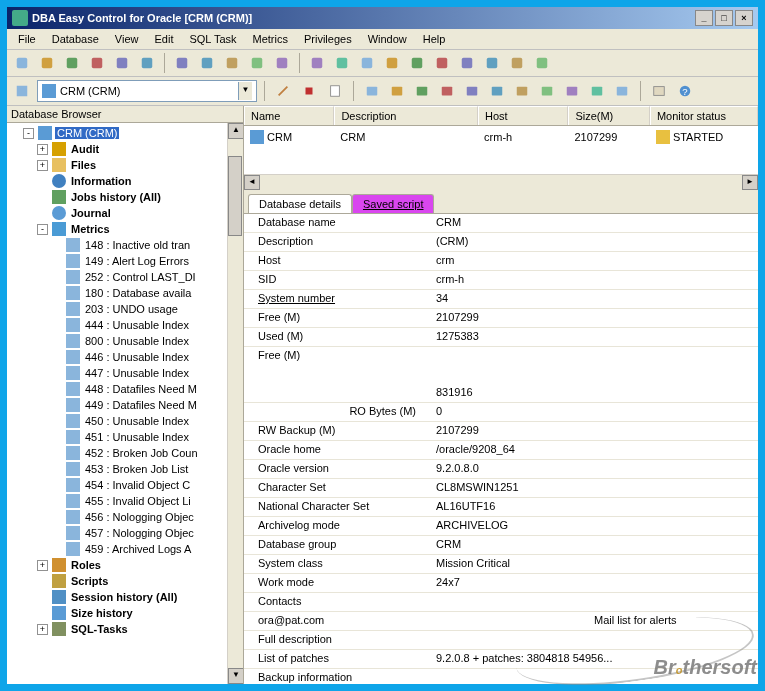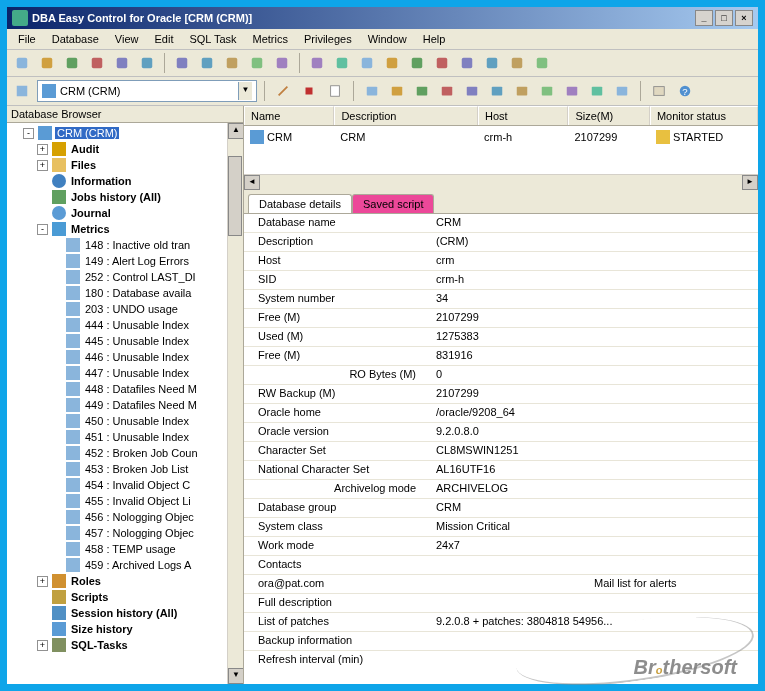--- a/index.html
+++ b/index.html
@@ -57,27 +57,27 @@
 .grid-row .cell { padding: 2px 6px; display: flex; align-items: center; gap: 3px; }
 .gic { width: 14px; height: 14px; }
 .gic-db { background: #5a9bd5; }
 .gic-start { background: #e8c040; }
 .hscroll { height: 16px; background: #ece9d8; border-top: 1px solid #d4d0c8; display: flex; }
 .hscroll .arr { width: 16px; background: #d4d0c8; border: 1px solid #888; text-align: center; line-height: 12px; font-size: 8px; }
 .hscroll .track { flex: 1; }
 .tabs { display: flex; background: #ece9d8; padding-left: 4px; padding-top: 4px; }
 .tab { padding: 3px 10px; background: #ece9d8; border: 1px solid #aca899; border-bottom: none; margin-right: 0; border-radius: 3px 3px 0 0; }
 .tab.active { background: #fff; position: relative; z-index: 1; }
-.tab.inactive { background: #ec4899; }
+.tab.inactive { background: #d946ef; text-decoration: underline; }
 .detail { flex: 1; overflow: auto; border-top: 1px solid #aca899; background: #fff; position: relative; }
 .detail-hdr { display: flex; background: #ece9d8; border-bottom: 1px solid #aca899; position: sticky; top: 0; }
 .detail-hdr .dcol { padding: 3px 6px; border-right: 1px solid #d4d0c8; border-top: 1px solid #fff; }
 .drow { display: flex; border-bottom: 1px solid #e8e5d8; }
 .drow .dc { padding: 2px 6px 2px 14px; min-height: 18px; }
-.watermark { position: absolute; bottom: 12px; right: 28px; font-size: 20px; font-style: italic; font-weight: bold; color: #7a7a7a; opacity: 0.85; pointer-events: none; }
+.watermark { position: absolute; bottom: 12px; right: 8px; font-size: 20px; font-style: italic; font-weight: bold; color: #7a7a7a; opacity: 0.85; pointer-events: none; }
 .swoosh { position: absolute; bottom: 10px; right: 10px; width: 240px; height: 60px; border: 2px solid rgba(140,140,140,0.5); border-radius: 50%; border-left: none; border-top: none; transform: rotate(-8deg); pointer-events: none; }
 svg { width: 14px; height: 14px; }
 </style>
 </head>
 <body>
 
 <div class="window">
   <div class="titlebar">
     <span class="icon"></span>
     <span>DBA Easy Control for Oracle [CRM (CRM)]</span>
@@ -373,21 +373,21 @@
             <span class="lbl">203 : UNDO usage</span>
           </div>
           <div class="tn ind3">
             <span class="noexp"></span>
             <span class="ic ic-metric"></span>
             <span class="lbl">444 : Unusable Index</span>
           </div>
           <div class="tn ind3">
             <span class="noexp"></span>
             <span class="ic ic-metric"></span>
-            <span class="lbl">445 : Unusable Index</span>
+            <span class="lbl">800 : Unusable Index</span>
           </div>
           <div class="tn ind3">
             <span class="noexp"></span>
             <span class="ic ic-metric"></span>
             <span class="lbl">446 : Unusable Index</span>
           </div>
           <div class="tn ind3">
             <span class="noexp"></span>
             <span class="ic ic-metric"></span>
             <span class="lbl">447 : Unusable Index</span>
@@ -434,25 +434,20 @@
           </div>
           <div class="tn ind3">
             <span class="noexp"></span>
             <span class="ic ic-metric"></span>
             <span class="lbl">456 : Nologging Objec</span>
           </div>
           <div class="tn ind3">
             <span class="noexp"></span>
             <span class="ic ic-metric"></span>
             <span class="lbl">457 : Nologging Objec</span>
-          </div>
-          <div class="tn ind3">
-            <span class="noexp"></span>
-            <span class="ic ic-metric"></span>
-            <span class="lbl">458 : TEMP usage</span>
           </div>
           <div class="tn ind3">
             <span class="noexp"></span>
             <span class="ic ic-metric"></span>
             <span class="lbl">459 : Archived Logs A</span>
           </div>
           <div class="tn ind2 bold">
             <span class="exp">+</span>
             <span class="ic ic-roles"></span>
             <span class="lbl">Roles</span>
@@ -530,34 +525,34 @@
             </div>
             <div class="drow">
               <div class="dc" style="width: 180px;">Host</div>
               <div class="dc" style="width: 340px;">crm</div>
             </div>
             <div class="drow">
               <div class="dc" style="width: 180px;">SID</div>
               <div class="dc" style="width: 340px;">crm-h</div>
             </div>
             <div class="drow">
-              <div class="dc" style="width: 180px;">System number</div>
+              <div class="dc" style="width: 180px; text-decoration: underline;">System number</div>
               <div class="dc" style="width: 340px;">34</div>
             </div>
             <div class="drow">
               <div class="dc" style="width: 180px;">Free (M)</div>
               <div class="dc" style="width: 340px;">2107299</div>
             </div>
             <div class="drow">
               <div class="dc" style="width: 180px;">Used (M)</div>
               <div class="dc" style="width: 340px;">1275383</div>
             </div>
             <div class="drow">
               <div class="dc" style="width: 180px;">Free (M)</div>
-              <div class="dc" style="width: 340px;">831916</div>
+              <div class="dc" style="width: 340px; margin-top: 37px;">831916</div>
             </div>
             <div class="drow">
               <div class="dc" style="width: 180px; text-align: right;">RO Bytes (M)</div>
               <div class="dc" style="width: 340px;">0</div>
             </div>
             <div class="drow">
               <div class="dc" style="width: 180px;">RW Backup (M)</div>
               <div class="dc" style="width: 340px;">2107299</div>
             </div>
             <div class="drow">
@@ -570,21 +565,21 @@
             </div>
             <div class="drow">
               <div class="dc" style="width: 180px;">Character Set</div>
               <div class="dc" style="width: 340px;">CL8MSWIN1251</div>
             </div>
             <div class="drow">
               <div class="dc" style="width: 180px;">National Character Set</div>
               <div class="dc" style="width: 340px;">AL16UTF16</div>
             </div>
             <div class="drow">
-              <div class="dc" style="width: 180px; text-align: right;">Archivelog mode</div>
+              <div class="dc" style="width: 180px;">Archivelog mode</div>
               <div class="dc" style="width: 340px;">ARCHIVELOG</div>
             </div>
             <div class="drow">
               <div class="dc" style="width: 180px;">Database group</div>
               <div class="dc" style="width: 340px;">CRM</div>
             </div>
             <div class="drow">
               <div class="dc" style="width: 180px;">System class</div>
               <div class="dc" style="width: 340px;">Mission Critical</div>
             </div>

